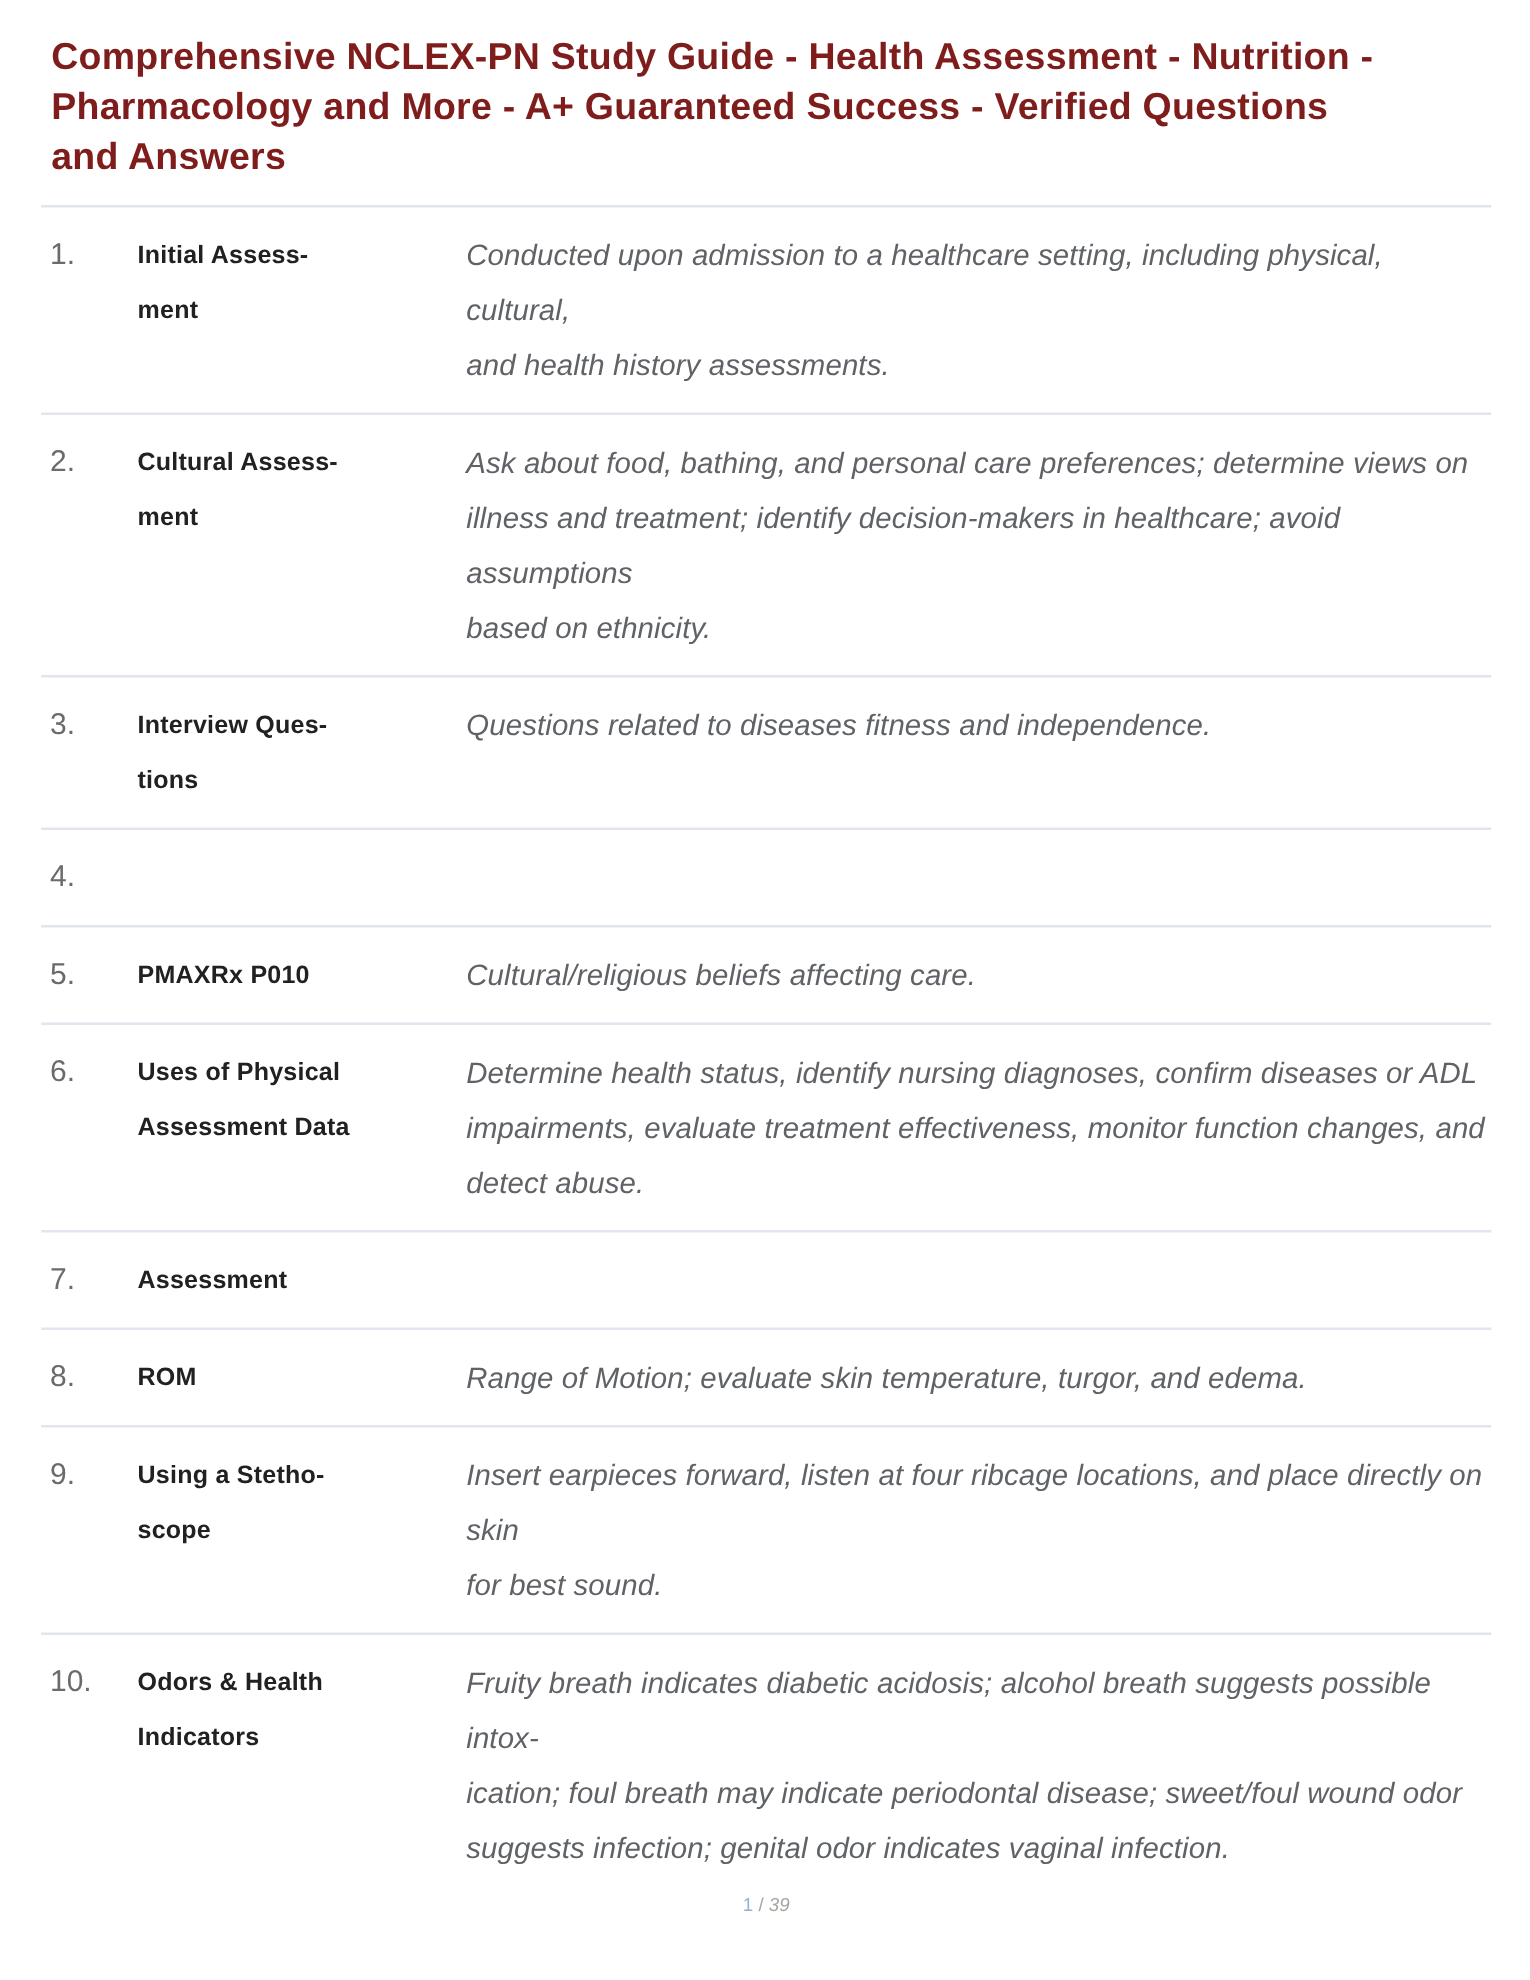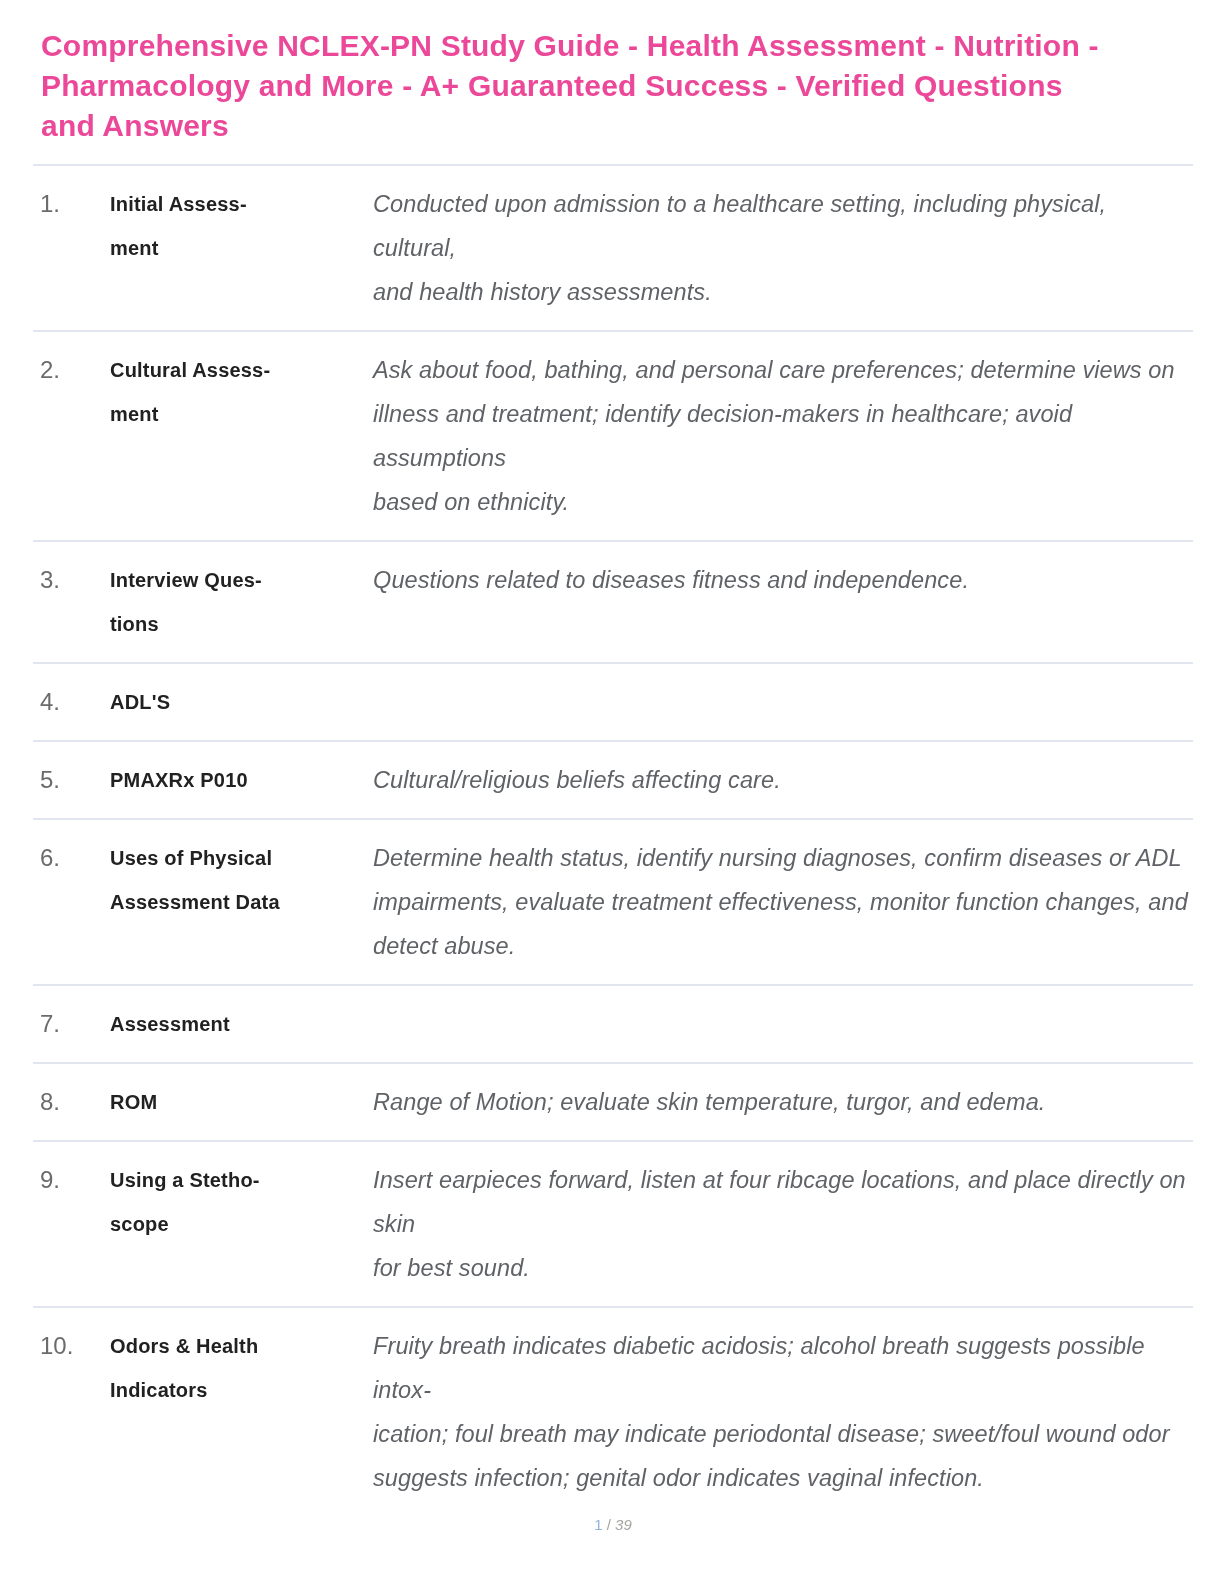--- a/index.html
+++ b/index.html
@@ -16,21 +16,21 @@
     overflow: hidden;
   }
   .page {
     position: absolute;
     left: 33px;
     top: 26px;
     width: 1160px;
   }
   .doc-title {
     margin: 0 0 18px 8px;
-    color: #ec4899;
+    color: #7f1d1d;
     font-size: 30px;
     line-height: 40px;
     font-weight: 700;
     letter-spacing: 0.2px;
     max-width: 1080px;
   }
   .divider {
     height: 2px;
     background: #e1e5ed;
     width: 100%;
@@ -108,21 +108,20 @@
   <div class="entry-row">
     <div class="entry-num">3.</div>
     <div class="entry-term">Interview Ques-
 tions</div>
     <div class="entry-desc">Questions related to diseases fitness and independence.</div>
   </div>
   <div class="divider"></div>
 
   <div class="entry-row">
     <div class="entry-num">4.</div>
-    <div class="entry-term">ADL'S</div>
   </div>
   <div class="divider"></div>
 
   <div class="entry-row">
     <div class="entry-num">5.</div>
     <div class="entry-term">PMAXRx P010</div>
     <div class="entry-desc">Cultural/religious beliefs affecting care.</div>
   </div>
   <div class="divider"></div>
 

